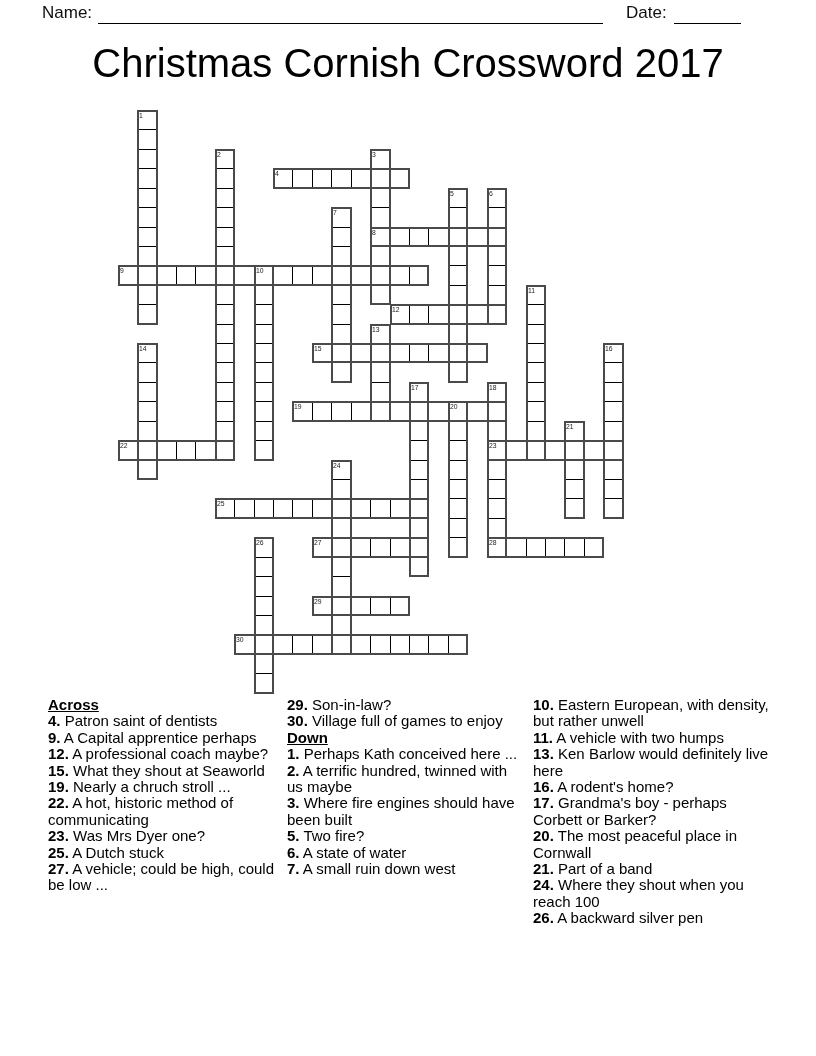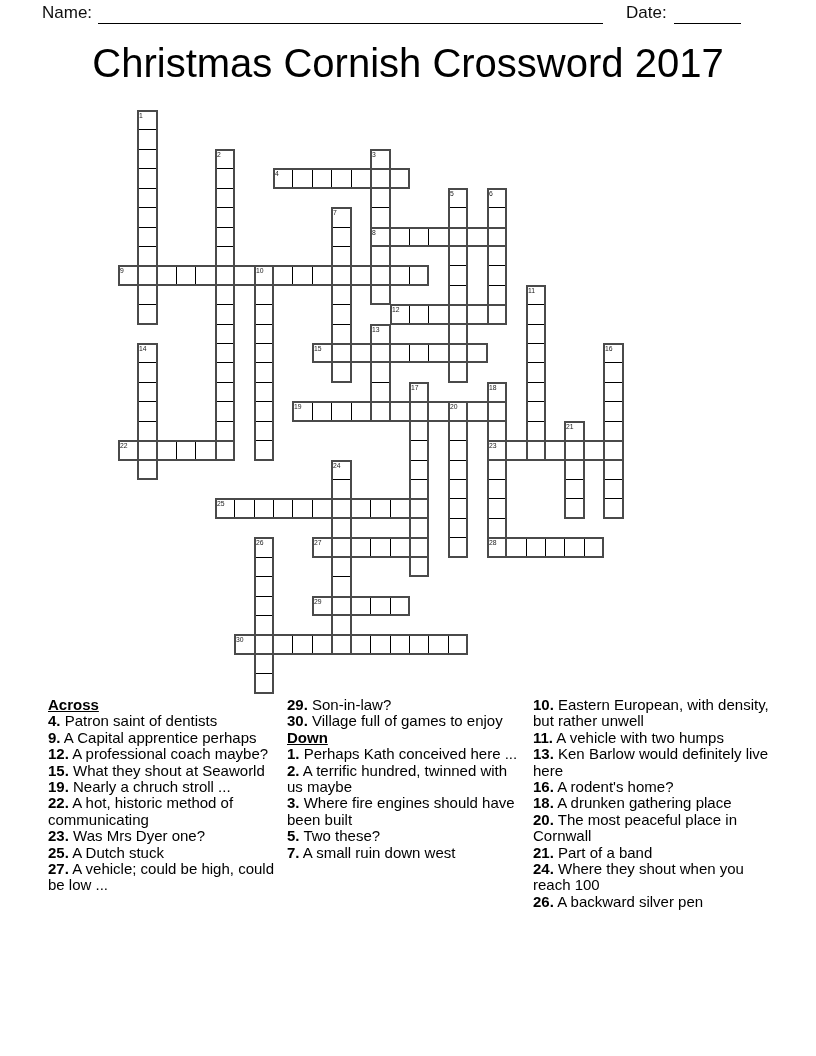--- a/index.html
+++ b/index.html
@@ -340,27 +340,28 @@
       <div class="clue"><span class="n">25.</span><span> A Dutch stuck</span></div>
       <div class="clue"><span class="n">27.</span><span> A vehicle; could be high, could be low ...</span></div>
     </div>
     <div class="clue-col" style="left: 287px; width: 234px;">
       <div class="clue"><span class="n">29.</span><span> Son-in-law?</span></div>
       <div class="clue"><span class="n">30.</span><span> Village full of games to enjoy</span></div>
       <div class="clue-header">Down</div>
       <div class="clue"><span class="n">1.</span><span> Perhaps Kath conceived here ...</span></div>
       <div class="clue"><span class="n">2.</span><span> A terrific hundred, twinned with us maybe</span></div>
       <div class="clue"><span class="n">3.</span><span> Where fire engines should have been built</span></div>
-      <div class="clue"><span class="n">5.</span><span> Two these?</span></div>
+      <div class="clue"><span class="n">5.</span><span> Two fire?</span></div>
+      <div class="clue"><span class="n">6.</span><span> A state of water</span></div>
       <div class="clue"><span class="n">7.</span><span> A small ruin down west</span></div>
     </div>
     <div class="clue-col" style="left: 533px; width: 240px;">
       <div class="clue"><span class="n">10.</span><span> Eastern European, with density, but rather unwell</span></div>
       <div class="clue"><span class="n">11.</span><span> A vehicle with two humps</span></div>
       <div class="clue"><span class="n">13.</span><span> Ken Barlow would definitely live here</span></div>
       <div class="clue"><span class="n">16.</span><span> A rodent's home?</span></div>
-      <div class="clue"><span class="n">18.</span><span> A drunken gathering place</span></div>
+      <div class="clue"><span class="n">17.</span><span> Grandma's boy - perhaps Corbett or Barker?</span></div>
       <div class="clue"><span class="n">20.</span><span> The most peaceful place in Cornwall</span></div>
       <div class="clue"><span class="n">21.</span><span> Part of a band</span></div>
       <div class="clue"><span class="n">24.</span><span> Where they shout when you reach 100</span></div>
       <div class="clue"><span class="n">26.</span><span> A backward silver pen</span></div>
     </div>
   </div>
 
 </body></html>

